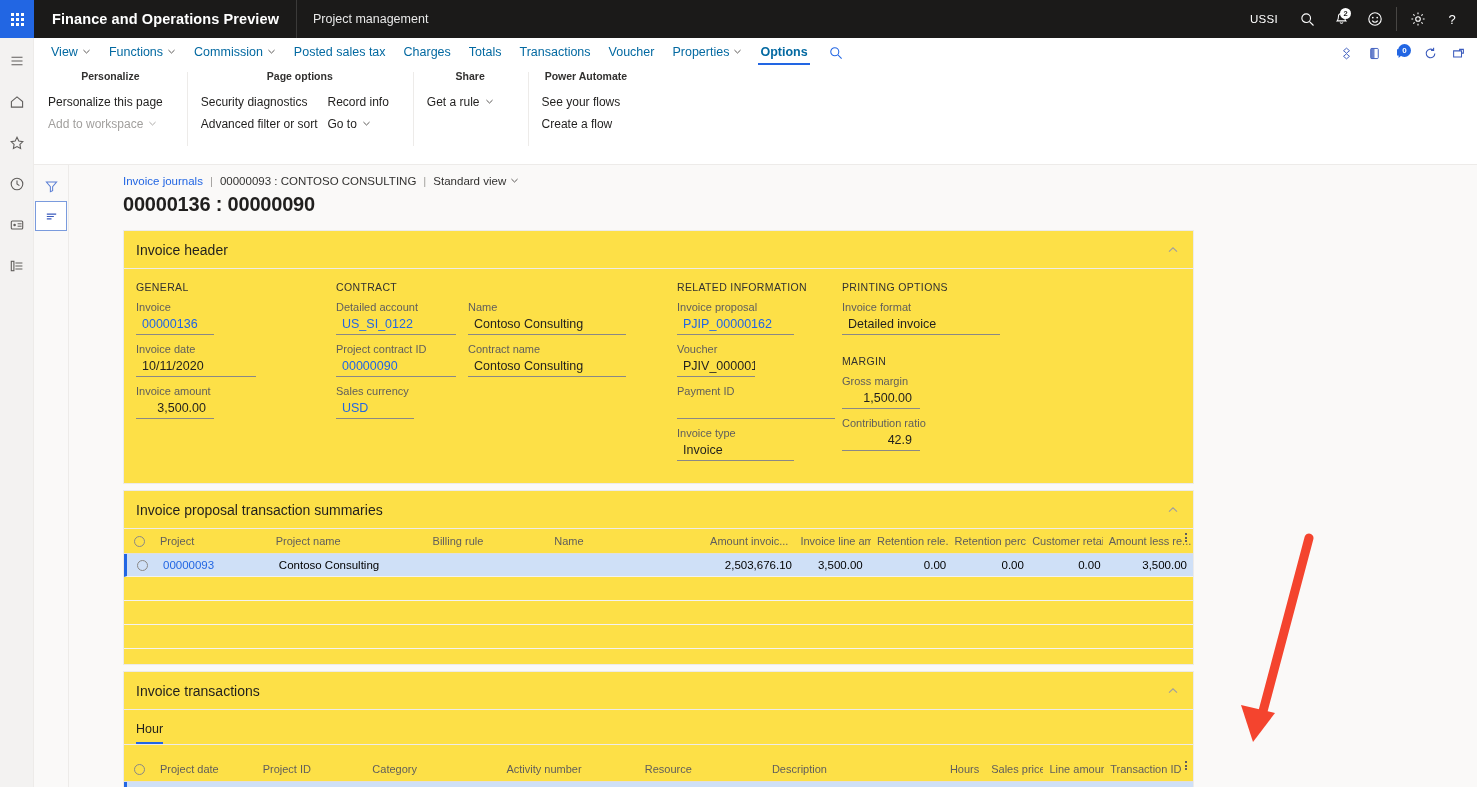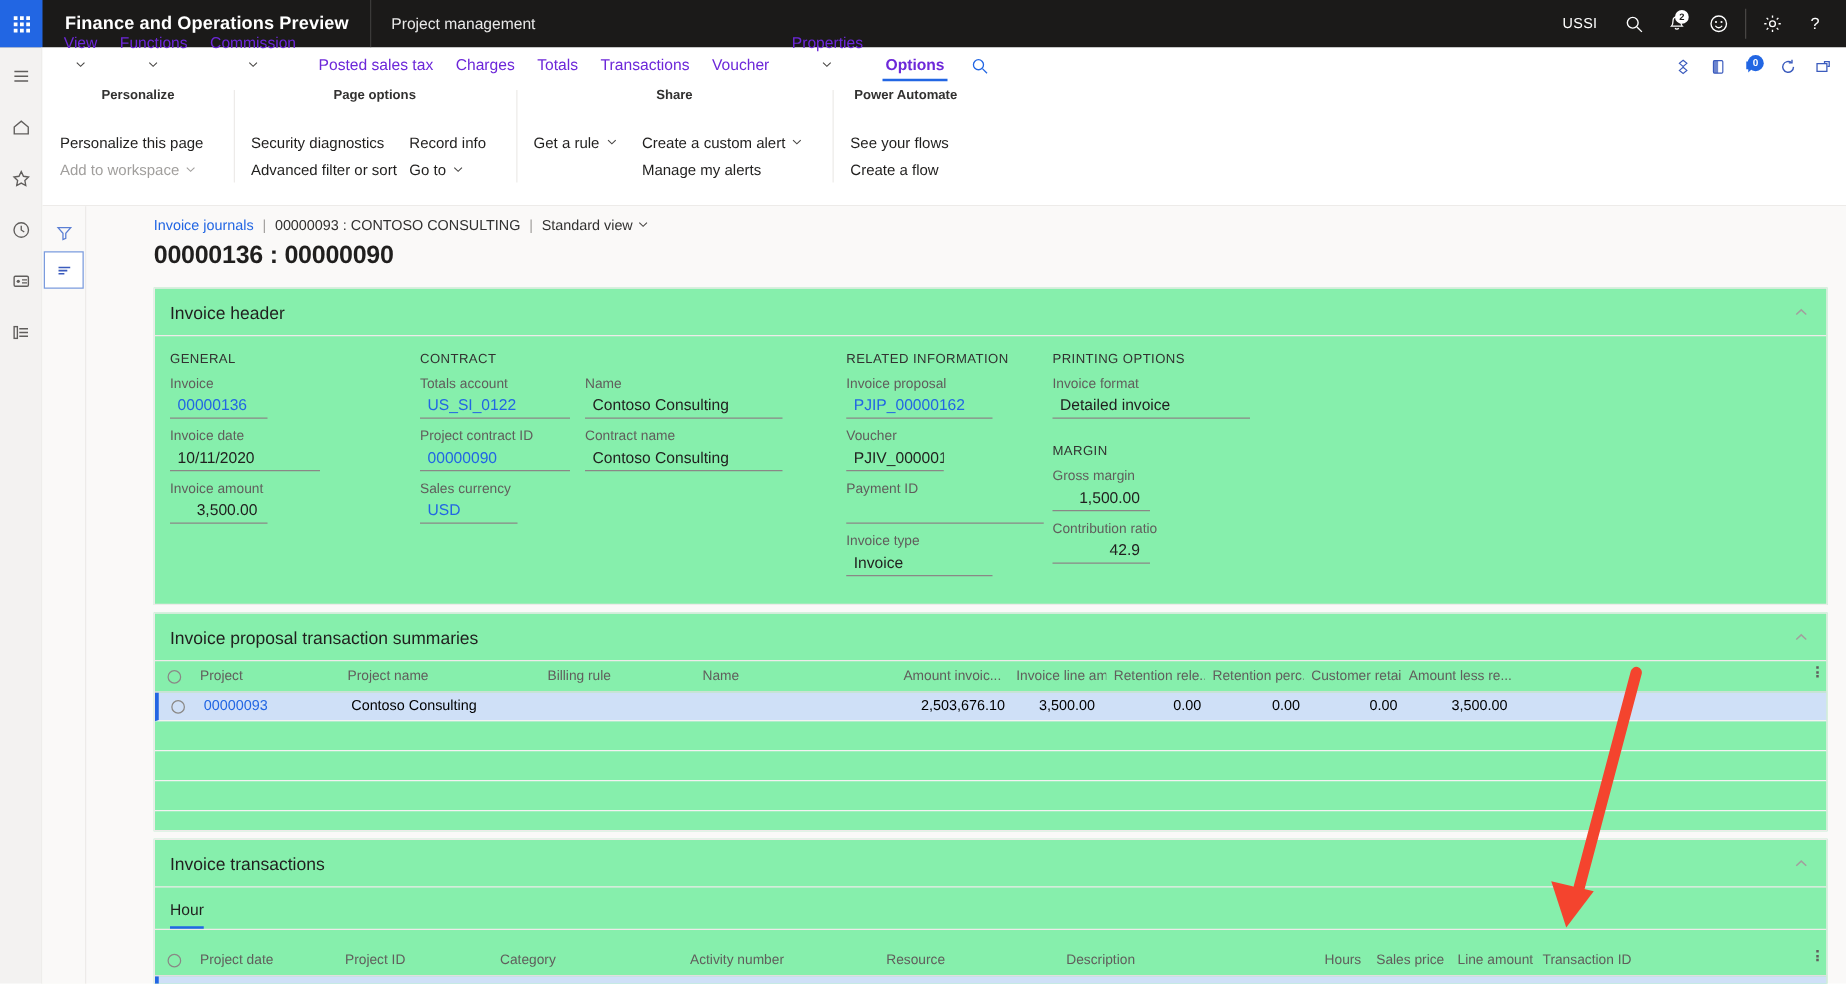--- a/index.html
+++ b/index.html
@@ -61,22 +61,22 @@
   
   .ribbon {
     position: absolute; top: 38px; left: 34px; width: 1443px; height: 127px;
     background: #fff; border-bottom: 1px solid #edebe9;
   }
   .tabstrip {
     height: 27px; display: flex; align-items: flex-end; padding-left: 8px;
     position: relative;
   }
   .tab {
-    font-size: 12.5px; color: #6d28d9; padding: 0 9px 6px 9px; cursor: pointer;
-    display: flex; align-items: center; gap: 4px; white-space: nowrap; position: relative; flex-direction: column;
+    font-size: 12.5px; color: #0369a1; padding: 0 9px 6px 9px; cursor: pointer;
+    display: flex; align-items: flex-start; gap: 4px; white-space: nowrap; position: relative;
   }
   .tab.active { font-weight: bold; }
   .tab.active::after {
     content: ''; position: absolute; left: 7px; right: 7px; bottom: 0;
     height: 2px; background: #2266e3;
   }
   .chev { display: inline-block; color: #484644; }
   .tabsearch {
     padding: 0 10px 5px 12px; color: #2266e3; cursor: pointer; display: flex; align-items: flex-end;
   }
@@ -94,21 +94,21 @@
   }
 
   
   .groups { display: flex; height: 99px; padding-top: 5px; }
   .group { display: flex; flex-direction: column; padding: 0 14px; position: relative; }
   .group + .group::before {
     content: ''; position: absolute; left: 0; top: 2px; bottom: 18px; width: 1px; background: #edebe9;
   }
   .group-title {
     font-size: 10.5px; font-weight: bold; color: #323130; text-align: center;
-    margin-bottom: 21px; white-space: nowrap;
+    margin-bottom: 9px; white-space: nowrap;
   }
   .group-body { display: flex; gap: 0; }
   .gcol { display: flex; flex-direction: column; min-width: 0; }
   .ritem {
     font-size: 12px; color: #201f1e; padding: 2px 10px 2px 0; white-space: nowrap;
     cursor: pointer; display: flex; align-items: center; gap: 5px; line-height: 18px;
   }
   .ritem.disabled { color: #a19f9d; cursor: default; }
 
   
@@ -135,21 +135,21 @@
   }
   .crumbs a { color: #2266e3; text-decoration: none; cursor: pointer; }
   .crumbs .bar { color: #a19f9d; }
   .crumbs .view { display: flex; align-items: center; gap: 4px; cursor: pointer; }
   .pagetitle {
     font-size: 20px; font-weight: bold; color: #201f1e; padding: 6px 0 0 54px; letter-spacing: -.2px;
   }
 
   
   .card {
-    background: #86efac; border: 1px solid #edebe9; margin: 0 0 6px 54px; width: 1339px;
+    background: #fde047; border: 1px solid #edebe9; margin: 0 0 6px 54px; width: 1071px;
   }
   .card-hd {
     height: 38px; display: flex; align-items: center; padding: 0 14px 0 12px;
     border-bottom: 1px solid #edebe9;
   }
   .card-hd .t { font-size: 14px; color: #201f1e; }
   .card-hd .cc { margin-left: auto; color: #a19f9d; cursor: pointer; display: flex; }
 
   
   .fieldgrid { display: flex; padding: 12px 0 14px 0; }
@@ -455,33 +455,20 @@
         <div class="group-title">Share</div>
         <div class="group-body">
           <div class="gcol" style="padding-right:10px">
             <div class="ritem">
               <span>Get a rule</span>
               <span class="chev">
                 <svg width="9" height="9" viewBox="0 0 10 10">
                     <path d="M1.6 3.4L5 6.7l3.4-3.3" fill="none" stroke="#484644" stroke-width="1"></path>
                   </svg>
               </span>
-            </div>
-          </div>
-          <div class="gcol">
-            <div class="ritem">
-              <span>Create a custom alert</span>
-              <span class="chev">
-                <svg width="9" height="9" viewBox="0 0 10 10">
-                    <path d="M1.6 3.4L5 6.7l3.4-3.3" fill="none" stroke="#484644" stroke-width="1"></path>
-                  </svg>
-              </span>
-            </div>
-            <div class="ritem">
-              <span>Manage my alerts</span>
             </div>
           </div>
         </div>
       </div>
 
       <div class="group">
         <div class="group-title">Power Automate</div>
         <div class="group-body">
           <div class="gcol">
             <div class="ritem">
@@ -554,21 +541,21 @@
             </div>
             <div class="fld w78">
               <div class="fld-lbl">Invoice amount</div>
               <div class="fld-val num">3,500.00</div>
             </div>
           </div>
 
           <div class="fcol c2">
             <div class="sect-cap">CONTRACT</div>
             <div class="fld" style="width:120px">
-              <div class="fld-lbl">Totals account</div>
+              <div class="fld-lbl">Detailed account</div>
               <div class="fld-val lnk">US_SI_0122</div>
             </div>
             <div class="fld" style="width:120px">
               <div class="fld-lbl">Project contract ID</div>
               <div class="fld-val lnk">00000090</div>
             </div>
             <div class="fld" style="width:78px">
               <div class="fld-lbl">Sales currency</div>
               <div class="fld-val lnk">USD</div>
             </div>

